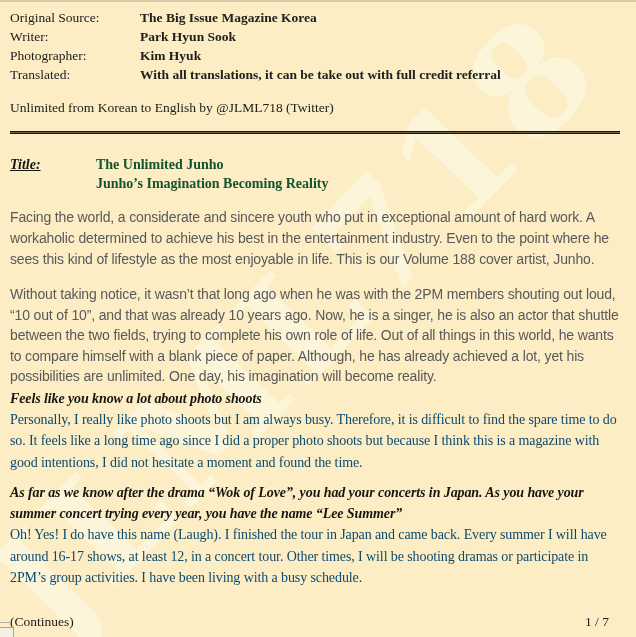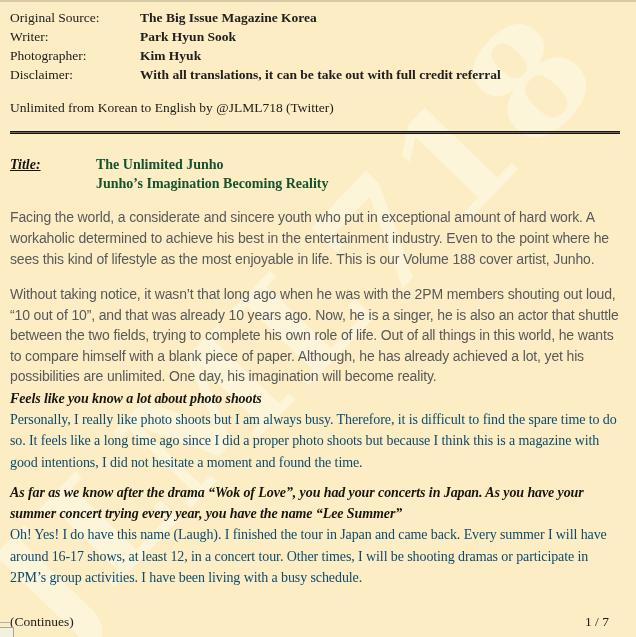--- a/index.html
+++ b/index.html
@@ -65,21 +65,21 @@
       </div>
       <div class="hdr-row">
         <span class="hdr-label">Writer:</span>
         <span class="hdr-value">Park Hyun Sook</span>
       </div>
       <div class="hdr-row">
         <span class="hdr-label">Photographer:</span>
         <span class="hdr-value">Kim Hyuk</span>
       </div>
       <div class="hdr-row">
-        <span class="hdr-label">Disclaimer:</span>
+        <span class="hdr-label">Translated:</span>
         <span class="hdr-value">With all translations, it can be take out with full credit referral</span>
       </div>
       <div class="credit">Unlimited from Korean to English by @JLML718 (Twitter)</div>
     </div>
 
     <div class="divider"></div>
 
     <div class="title-block">
       <span class="title-label">Title:</span>
       <span class="title-lines">

